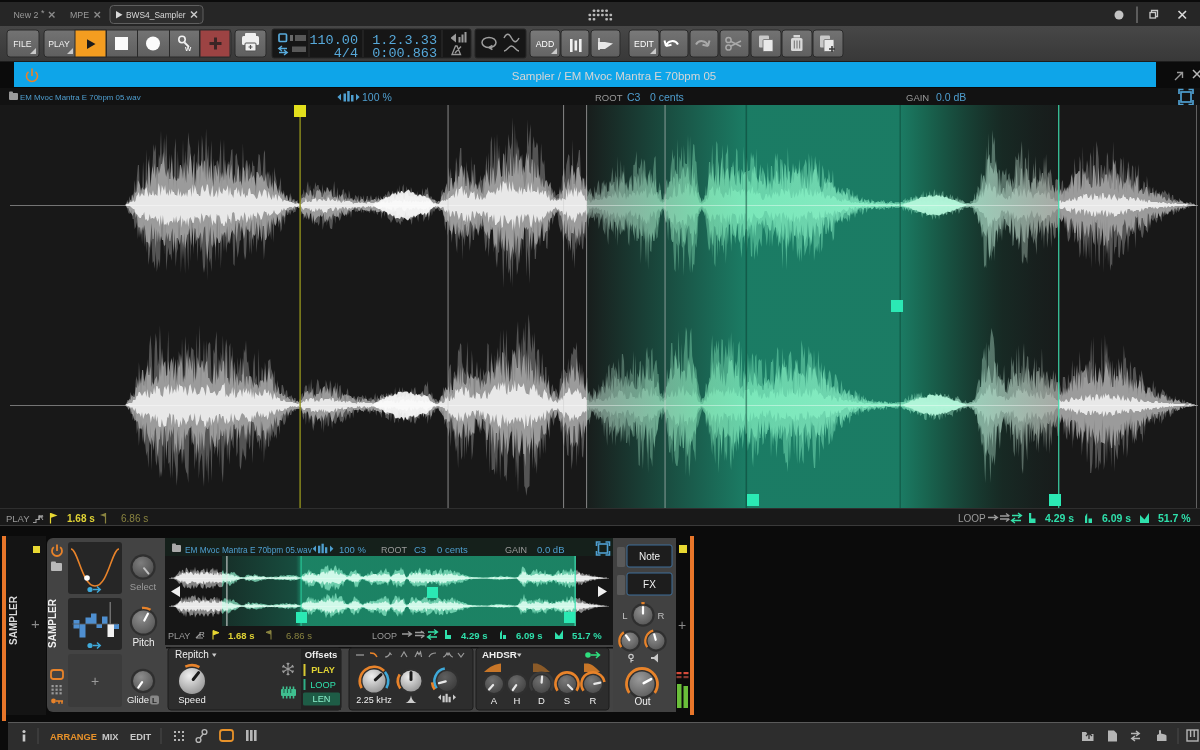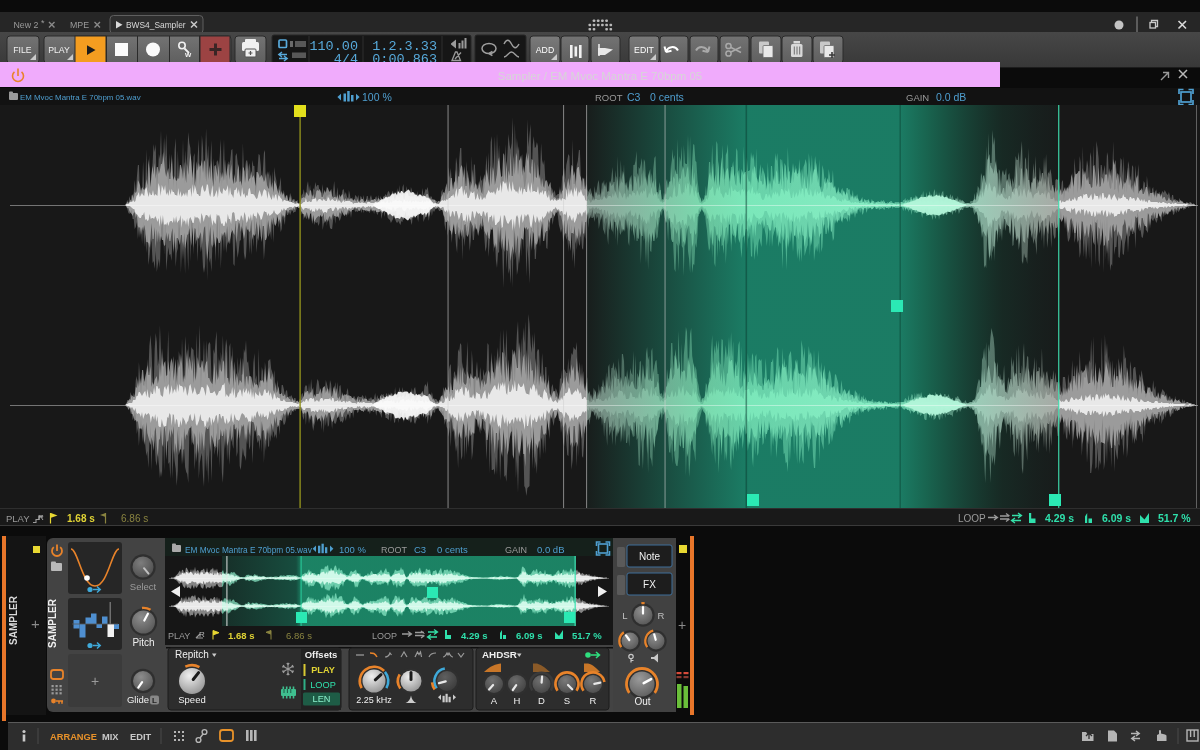--- a/index.html
+++ b/index.html
@@ -1,13 +1,13 @@
 <!DOCTYPE html>
 <html><head><meta charset="utf-8"><style>html,body{margin:0;padding:0;width:1200px;height:750px;background:#0b0b0b;overflow:hidden;font-family:"Liberation Sans", sans-serif;}div{box-sizing:border-box}</style></head><body>
-<div style="position:absolute;left:0;top:12px">
+<div style="position:absolute;left:0;top:2px">
     <svg width="1200" height="26" viewBox="0 0 1200 26" style="display:block" font-family="Liberation Sans">
       <rect width="1200" height="26" fill="#262626"></rect>
       <text x="13.5" y="16" font-family="&quot;Liberation Sans&quot;, sans-serif" font-size="8.8" fill="#9a9a9a" text-anchor="start" font-weight="normal">New 2</text>
       <text x="41" y="13.5" font-family="&quot;Liberation Sans&quot;, sans-serif" font-size="9" fill="#9a9a9a" text-anchor="start" font-weight="normal">*</text>
       <path d="M49 10 l5.5 5.5 M54.5 10 l-5.5 5.5" stroke="#8a8a8a" stroke-width="1.4"></path>
       <text x="70" y="16" font-family="&quot;Liberation Sans&quot;, sans-serif" font-size="8.8" fill="#9a9a9a" text-anchor="start" font-weight="normal">MPE</text>
       <path d="M94.5 10 l5.5 5.5 M100 10 l-5.5 5.5" stroke="#8a8a8a" stroke-width="1.4"></path>
       <rect x="110" y="3.5" width="93" height="18" rx="3.5" fill="#2e2e2e" stroke="#5f5f5f"></rect>
       <path d="M116 9 v7.5 l6.5 -3.75 Z" fill="#d9d9d9"></path>
       <text x="126" y="16" font-family="&quot;Liberation Sans&quot;, sans-serif" font-size="8.4" fill="#d9d9d9" text-anchor="start" font-weight="normal">BWS4_Sampler</text>
@@ -26,21 +26,21 @@
       <rect x="592.7" y="15.9" width="2.6" height="2.6" rx="0.8" fill="#b9b9b9"></rect>
       <rect x="605.3" y="15.9" width="2.6" height="2.6" rx="0.8" fill="#b9b9b9"></rect>
       <rect x="609.5" y="15.9" width="2.6" height="2.6" rx="0.8" fill="#b9b9b9"></rect>
       <circle cx="1119" cy="13" r="4.5" fill="#c3c3c3"></circle>
       <line x1="1137" y1="4.5" x2="1137" y2="21" stroke="#7a7a7a" stroke-width="1.3"></line>
       <rect x="1150" y="10.5" width="5.5" height="5.5" fill="none" stroke="#c9c9c9" stroke-width="1.3"></rect>
       <path d="M1151.5 10 v-1.5 h6 v6 h-1.5" stroke="#c9c9c9" stroke-width="1.3" fill="none"></path>
       <path d="M1178.5 9 l7.5 7.5 M1186 9 l-7.5 7.5" stroke="#d9d9d9" stroke-width="1.6"></path>
     </svg>
   </div>
-<div style="position:absolute;left:0;top:32px">
+<div style="position:absolute;left:0;top:26px">
     <svg width="1200" height="36" viewBox="0 0 1200 36" style="display:block">
       <defs>
         <linearGradient id="tbg" x1="0" y1="0" x2="0" y2="1">
           <stop offset="0" stop-color="#474747"></stop>
           <stop offset="1" stop-color="#383838"></stop>
         </linearGradient>
         <linearGradient id="bgrad" x1="0" y1="0" x2="0" y2="1">
           <stop offset="0" stop-color="#737373"></stop>
           <stop offset="1" stop-color="#5f5f5f"></stop>
         </linearGradient>
@@ -127,21 +127,21 @@
       <rect x="782" y="4" width="30" height="27" rx="3" fill="url(#bgrad)" stroke="#2a2a2a" stroke-width="1"></rect>
       <rect x="791" y="12" width="11.5" height="13" rx="1.5" fill="#d9d9d9"></rect>
       <rect x="793.5" y="9" width="6.5" height="2.5" fill="#d9d9d9"></rect>
       <path d="M794.3 14.5 v8 M797 14.5 v8 M799.7 14.5 v8" stroke="#6f6f6f" stroke-width="1"></path>
       <rect x="813" y="4" width="30" height="27" rx="3" fill="url(#bgrad)" stroke="#2a2a2a" stroke-width="1"></rect>
       <rect x="820" y="9.5" width="10" height="12" rx="1" fill="#c9c9c9"></rect>
       <rect x="824" y="13.5" width="10" height="12" rx="1" fill="#e9e9e9" stroke="#6a6a6a" stroke-width="0.8"></rect>
       <path d="M829 23 h6 M832 20 v6" stroke="#3a3a3a" stroke-width="1.6"></path>
     </svg>
   </div>
-<div style="position:absolute;left:0;top:62px;width:1000px;height:26px;background:#f0abfc;border-bottom:1px solid #090909">
+<div style="position:absolute;left:14px;top:62px;width:1142px;height:26px;background:#0ea5e9;border-bottom:1px solid #090909">
     <svg width="1200" height="26" style="position:absolute;left:0;top:0">
       <g stroke="#e8832a" stroke-width="1.6" fill="none">
         <path d="M21.54 9.79 A5.50 5.50 0 1 1 14.46 9.79"></path>
         <line x1="18" y1="6.5" x2="18" y2="14"></line>
       </g>
       <text x="600" y="17.5" font-family="&quot;Liberation Sans&quot;, sans-serif" font-size="11.5" fill="#d6d6d6" text-anchor="middle" font-weight="normal">Sampler / EM Mvoc Mantra E 70bpm 05</text>
       <path d="M1161 18 l7 -7 M1163 10.5 h5.5 v5.5" stroke="#9a9a9a" stroke-width="1.4" fill="none"></path>
       <path d="M1179 8 l8 8 M1187 8 l-8 8" stroke="#b9b9b9" stroke-width="1.5"></path>
     </svg>
   </div>

